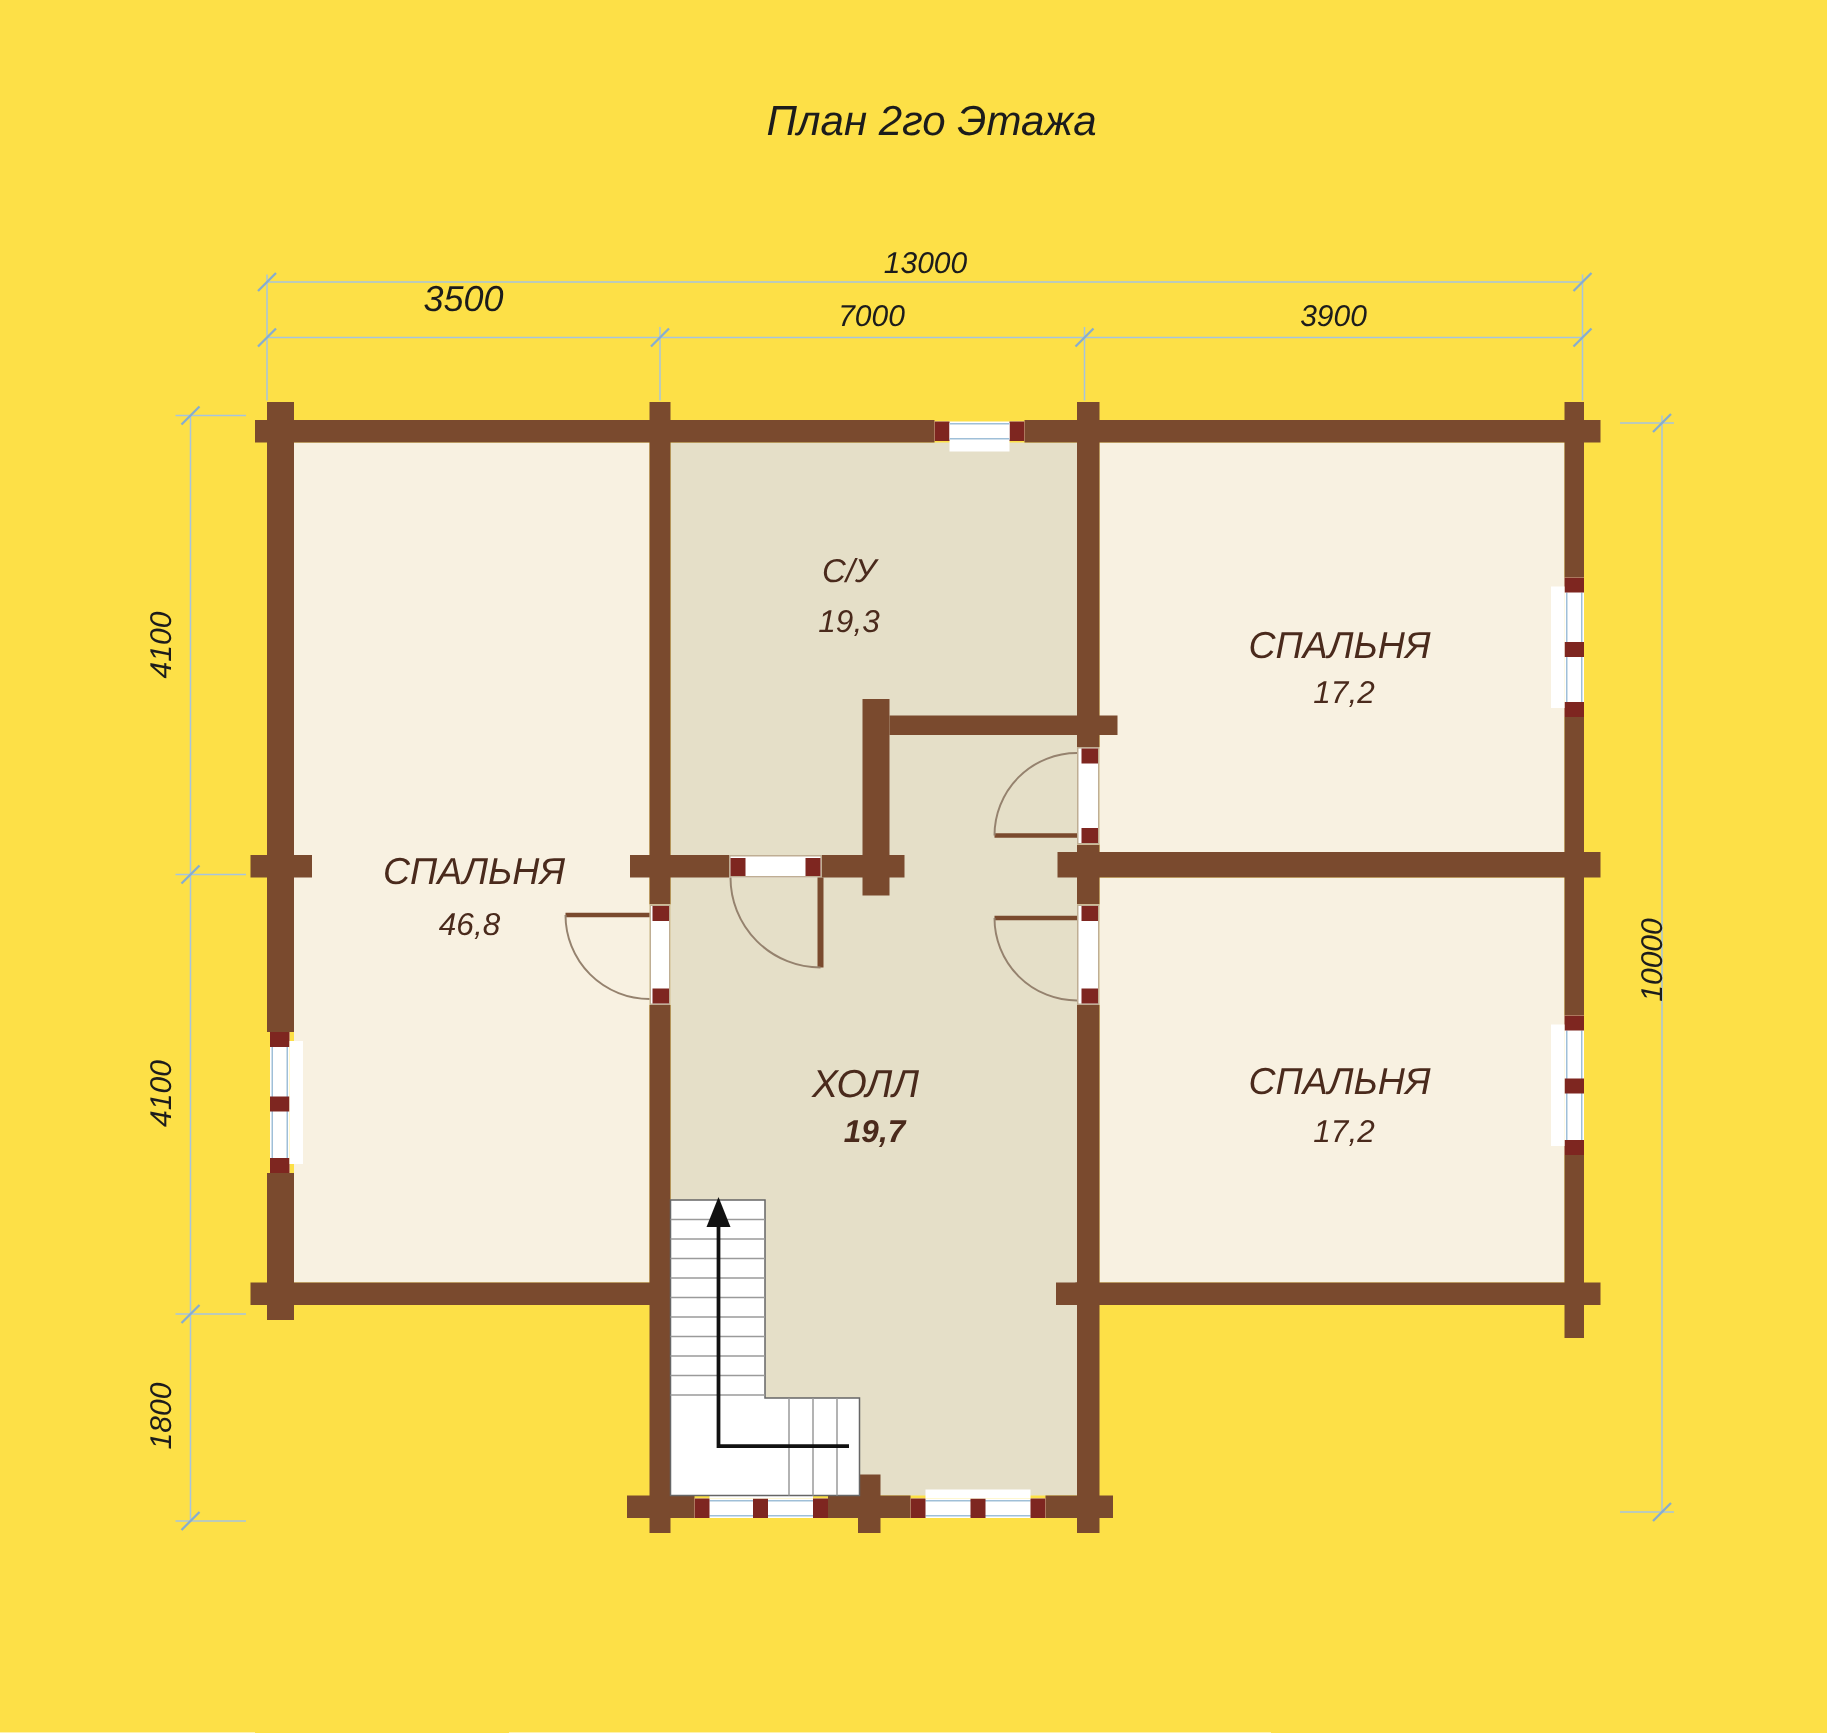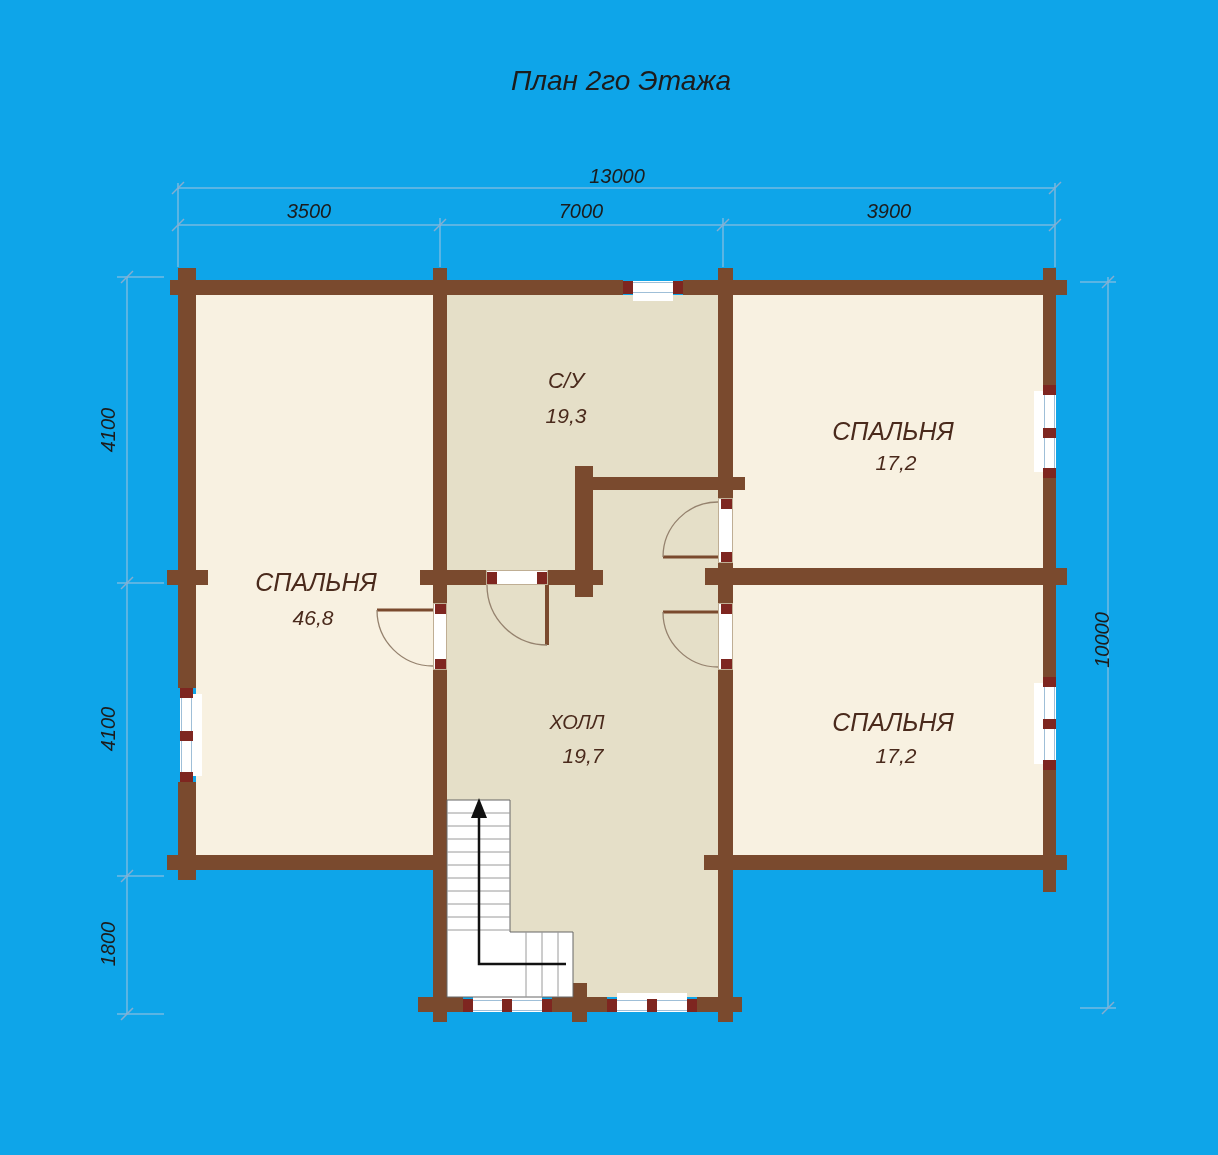--- a/index.html
+++ b/index.html
@@ -1,16 +1,16 @@
 <!DOCTYPE html>
 <html><head>
 <meta charset="utf-8">
 <style>
   html,body{margin:0;padding:0;background:#ffffff;}
-  #plan{position:relative;width:1218px;height:1155px;background:#0ea5e9;overflow:hidden;
+  #plan{position:relative;width:1218px;height:1155px;background:#fde047;overflow:hidden;
         font-family:"Liberation Sans",sans-serif;}
   .floor{position:absolute;}
   .wall{position:absolute;background:#7A4A2E;}
   .win{position:absolute;background:#ffffff;}
   .jamb{position:absolute;background:#7E2620;}
   .glass-h{position:absolute;background:#fff;border-top:1.5px solid #9FBFD8;border-bottom:1.5px solid #9FBFD8;}
   .glass-v{position:absolute;background:#fff;border-left:1.5px solid #9FBFD8;border-right:1.5px solid #9FBFD8;}
   .sill{position:absolute;background:#ffffff;}
   .dopen{position:absolute;background:#ffffff;border:1px solid #bfae94;box-sizing:border-box;}
   .lbl{position:absolute;transform:translate(-50%,-50%);font-style:italic;color:#1c1c1c;
@@ -185,37 +185,37 @@
       <line x1="121" y1="882" x2="133" y2="870"></line>
         <line x1="121" y1="1020" x2="133" y2="1008"></line>
       <line x1="1102" y1="288" x2="1114" y2="276"></line>
         <line x1="1102" y1="1014" x2="1114" y2="1002"></line>
     </g>
   </svg>
 
   <div class="lbl" style="left:621px;top:81px;font-size:28px;">План 2го Этажа</div>
 
   <div class="lbl" style="left:617px;top:176px;font-size:20px;">13000</div>
-  <div class="lbl" style="left:309px;top:211px;font-size:20px;">3500</div>
+  <div class="lbl" style="left:309px;top:200px;font-size:24px;">3500</div>
   <div class="lbl" style="left:581px;top:211px;font-size:20px;">7000</div>
   <div class="lbl" style="left:889px;top:211px;font-size:20px;">3900</div>
 
   <div class="lbl rot" style="left:108px;top:430px;font-size:20px;">4100</div>
   <div class="lbl rot" style="left:108px;top:729px;font-size:20px;">4100</div>
   <div class="lbl rot" style="left:108px;top:944px;font-size:20px;">1800</div>
   <div class="lbl rot" style="left:1102px;top:640px;font-size:20px;">10000</div>
 
   <div class="lbl room" style="left:566px;top:381px;font-size:22px;">С/У</div>
   <div class="lbl room" style="left:566px;top:415px;font-size:21px;">19,3</div>
 
   <div class="lbl room" style="left:316px;top:582px;font-size:25px;">СПАЛЬНЯ</div>
   <div class="lbl room" style="left:313px;top:617px;font-size:21px;">46,8</div>
 
   <div class="lbl room" style="left:893px;top:431px;font-size:25px;">СПАЛЬНЯ</div>
   <div class="lbl room" style="left:896px;top:462px;font-size:21px;">17,2</div>
 
-  <div class="lbl room" style="left:577px;top:722px;font-size:20px;">ХОЛЛ</div>
-  <div class="lbl room" style="left:583px;top:755px;font-size:21px;">19,7</div>
+  <div class="lbl room" style="left:577px;top:722px;font-size:26px;">ХОЛЛ</div>
+  <div class="lbl room" style="left:583px;top:755px;font-size:21px;font-weight:bold;">19,7</div>
 
   <div class="lbl room" style="left:893px;top:722px;font-size:25px;">СПАЛЬНЯ</div>
   <div class="lbl room" style="left:896px;top:755px;font-size:21px;">17,2</div>
 
 </div>
 
 </body></html>

